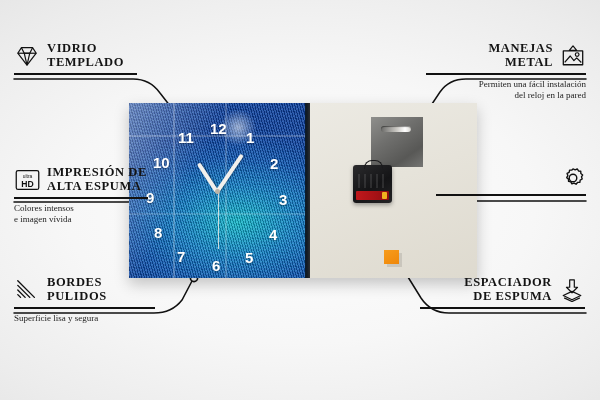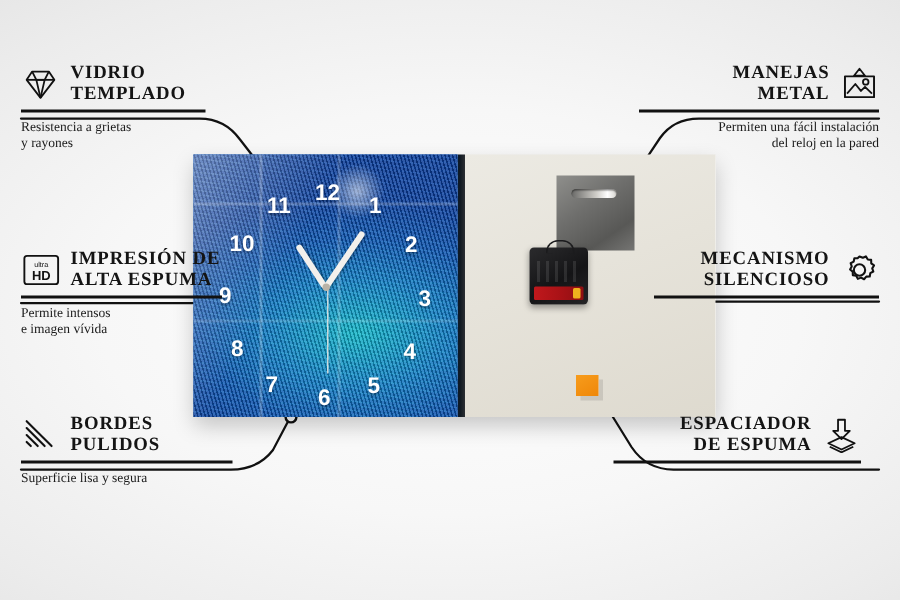--- a/index.html
+++ b/index.html
@@ -185,38 +185,36 @@
           <path d="M4 10 H24"></path>
             <path d="M8 4 L11 10 L14 23"></path>
             <path d="M20 4 L17 10 L14 23"></path>
             <path d="M11 10 H17"></path>
         </svg>
       </span>
       <span class="feat-title">VIDRIO
 TEMPLADO</span>
     </div>
     <div class="feat-rule"></div>
-    <div class="feat-desc">Resistencia a grietas
-y rayones</div>
   </div>
 
   <div class="feature feat-left" style="left:14px;top:166px;width:134px;">
     <div class="feat-head">
       <span class="icon">
         <svg viewBox="0 0 30 26" width="27" height="24">
           <rect x="2.5" y="2.5" width="25" height="21" rx="2" fill="none" stroke="#111" stroke-width="1.4"></rect>
           <text x="15" y="11" font-family="Liberation Sans, sans-serif" font-size="5.4" fill="#111" text-anchor="middle">ultra</text>
           <text x="15" y="20.5" font-family="Liberation Sans, sans-serif" font-size="9.6" font-weight="bold" fill="#111" text-anchor="middle">HD</text>
         </svg>
       </span>
       <span class="feat-title">IMPRESIÓN DE
 ALTA ESPUMA</span>
     </div>
     <div class="feat-rule"></div>
-    <div class="feat-desc">Permite intensos
+    <div class="feat-desc">Colores intensos
 e imagen vívida</div>
   </div>
 
   <div class="feature feat-left" style="left:14px;top:276px;width:141px;">
     <div class="feat-head">
       <span class="icon">
         <svg viewBox="0 0 28 26" width="26" height="24" stroke="#111" stroke-width="1.5" stroke-linecap="round">
           <path d="M4 3 L22 21"></path>
             <path d="M4 8 L17 21"></path>
             <path d="M4 13 L12 21"></path>
@@ -243,33 +241,31 @@
         </svg>
       </span>
     </div>
     <div class="feat-rule"></div>
     <div class="feat-desc">Permiten una fácil instalación
 del reloj en la pared</div>
   </div>
 
   <div class="feature feat-right" style="right:14px;top:166px;width:150px;">
     <div class="feat-head">
-      <span class="feat-title">MECANISMO
-SILENCIOSO</span>
       <span class="icon">
         <svg viewBox="0 0 28 26" width="26" height="24" fill="none" stroke="#111" stroke-width="1.5" stroke-linejoin="round">
           <path d="M14 3.2 l2.4 1.0 2.2 -1.0 1.4 2.2 2.4 .3 .1 2.5 2.0 1.5 -1.3 2.1 .8 2.3 -2.2 1.2 -.4 2.4 -2.5 .1 -1.6 1.9 -2.2 -1.2 -2.3 .9 -1.2 -2.2 -2.4 -.5 -.1 -2.5 -1.9 -1.6 1.2 -2.2 -.8 -2.3 2.2 -1.2 .5 -2.4 2.5 -.1 Z"></path>
           <circle cx="14" cy="13" r="4.1"></circle>
         </svg>
       </span>
     </div>
     <div class="feat-rule"></div>
   </div>
 
-  <div class="feature feat-right" style="right:26px;top:276px;width:165px;">
+  <div class="feature feat-right" style="right:15px;top:276px;width:165px;">
     <div class="feat-head">
       <span class="feat-title">ESPACIADOR
 DE ESPUMA</span>
       <span class="icon">
         <svg viewBox="0 0 28 26" width="26" height="24" fill="none" stroke="#111" stroke-width="1.3" stroke-linejoin="round">
           <path d="M11.5 2 H16.5 V10 H20 L14 16 L8 10 H11.5 Z"></path>
           <path d="M14 14.5 L23.5 19 L14 23.5 L4.5 19 Z"></path>
           <path d="M5.5 21.5 L14 25.5 L22.5 21.5"></path>
         </svg>
       </span>

